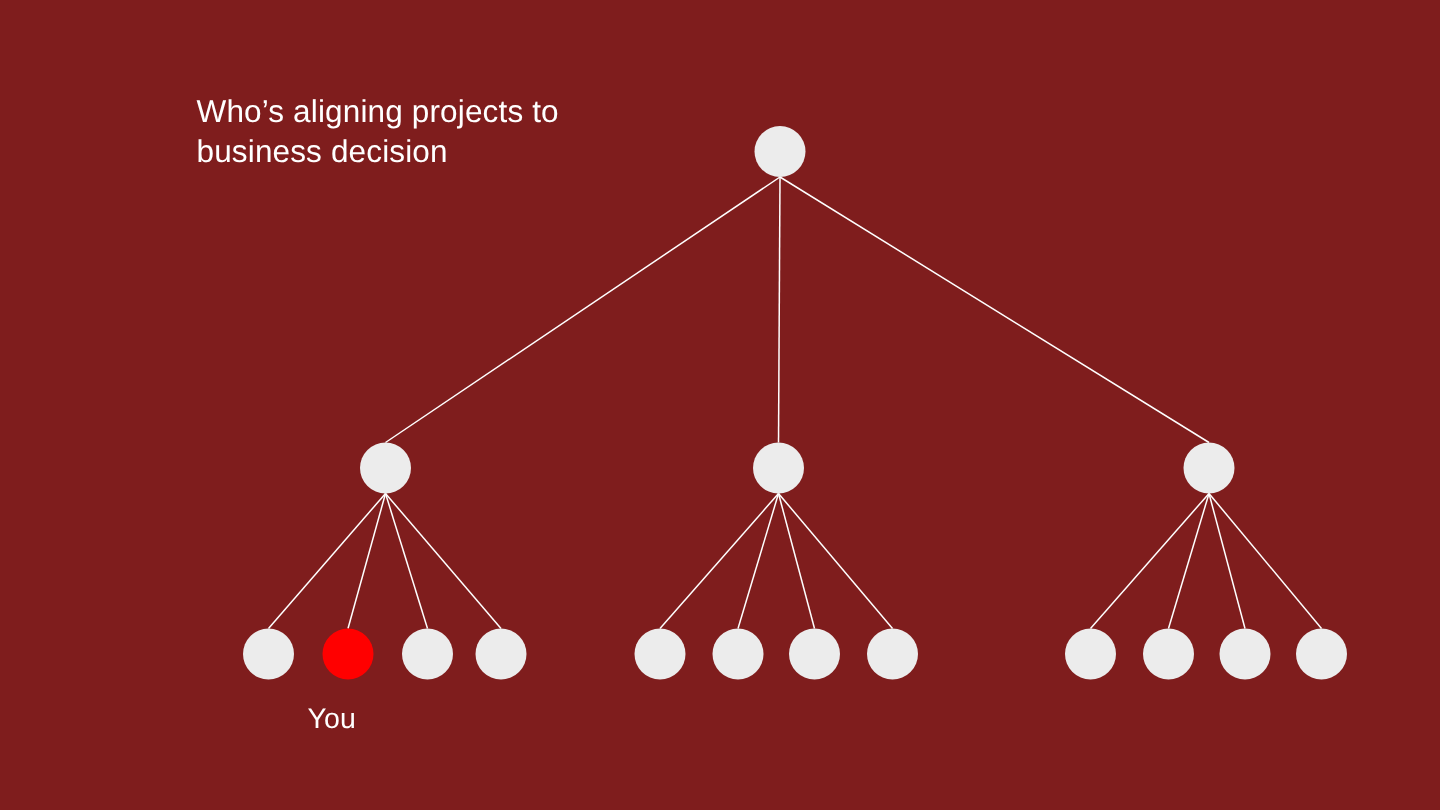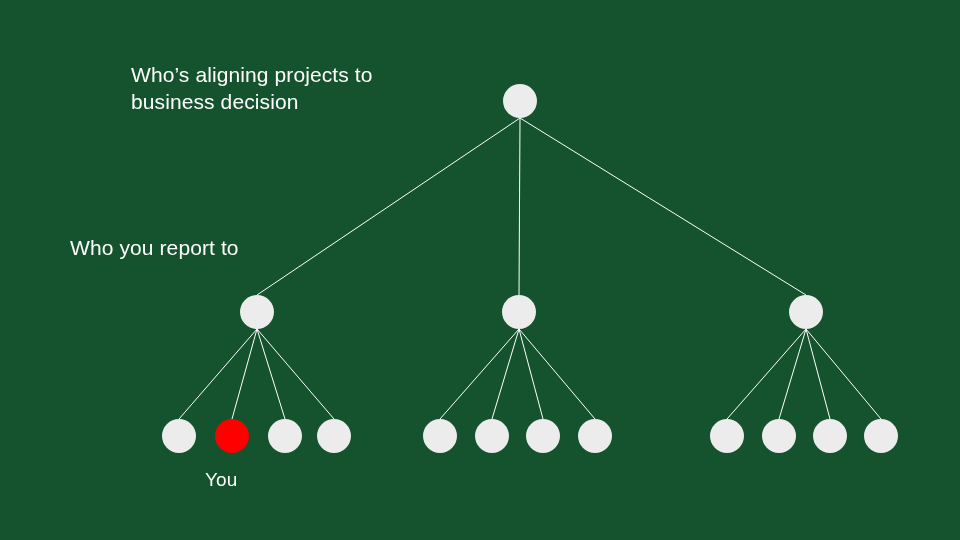--- a/index.html
+++ b/index.html
@@ -10,21 +10,21 @@
   body {
     width: 960px;
     height: 540px;
     overflow: hidden;
     font-family: "Liberation Sans", sans-serif;
   }
   #slide {
     position: relative;
     width: 960px;
     height: 540px;
-    background: #14532d;
+    background: #7f1d1d;
   }
   #chart-svg {
     position: absolute;
     left: 0;
     top: 0;
     width: 960px;
     height: 540px;
   }
   .slide-label {
     position: absolute;
@@ -93,17 +93,16 @@
         <circle cx="727" cy="436" r="17" fill="#ECECEC"></circle>
         <circle cx="779" cy="436" r="17" fill="#ECECEC"></circle>
         <circle cx="830" cy="436" r="17" fill="#ECECEC"></circle>
         <circle cx="881" cy="436" r="17" fill="#ECECEC"></circle>
       </g>
   </svg>
 
   <div class="slide-label" id="label-title">Who’s aligning projects to
 business decision</div>
 
-  <div class="slide-label" id="label-report">Who you report to</div>
 
   <div class="slide-label" id="label-you">You</div>
 
 </div>
 
 </body></html>

